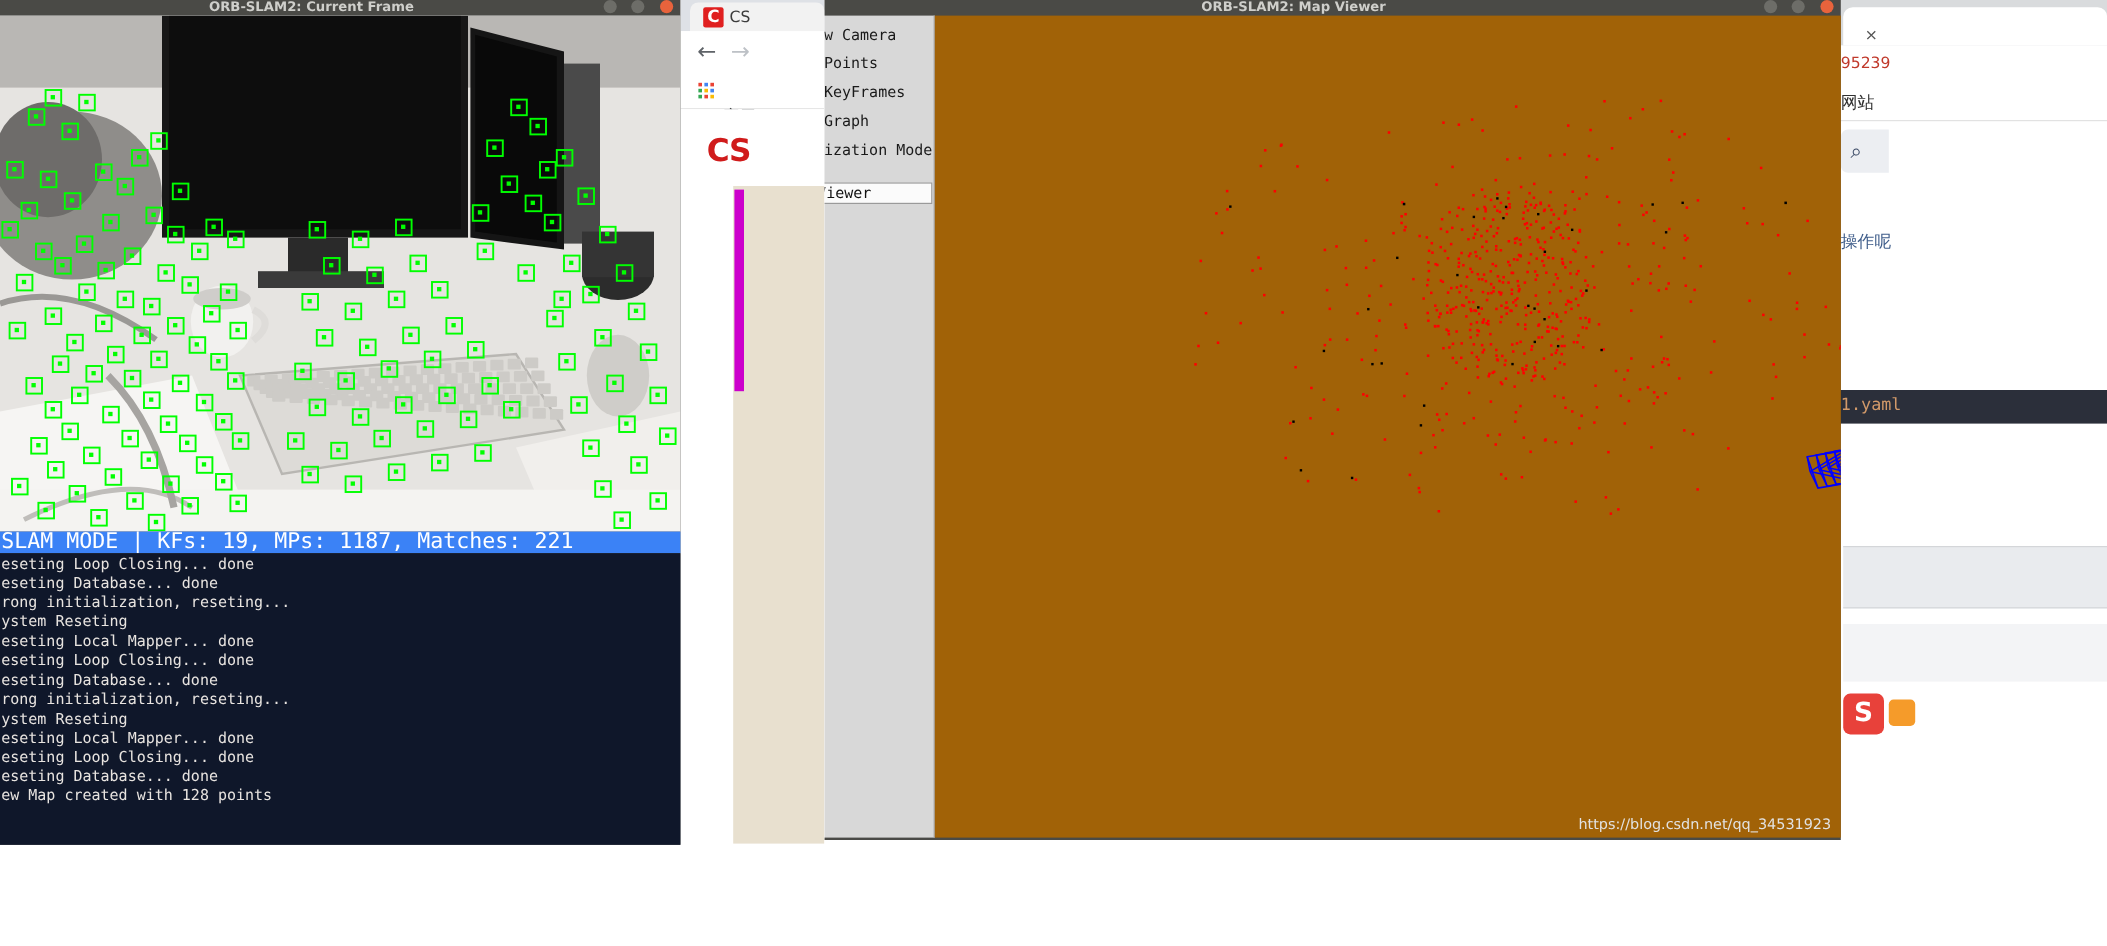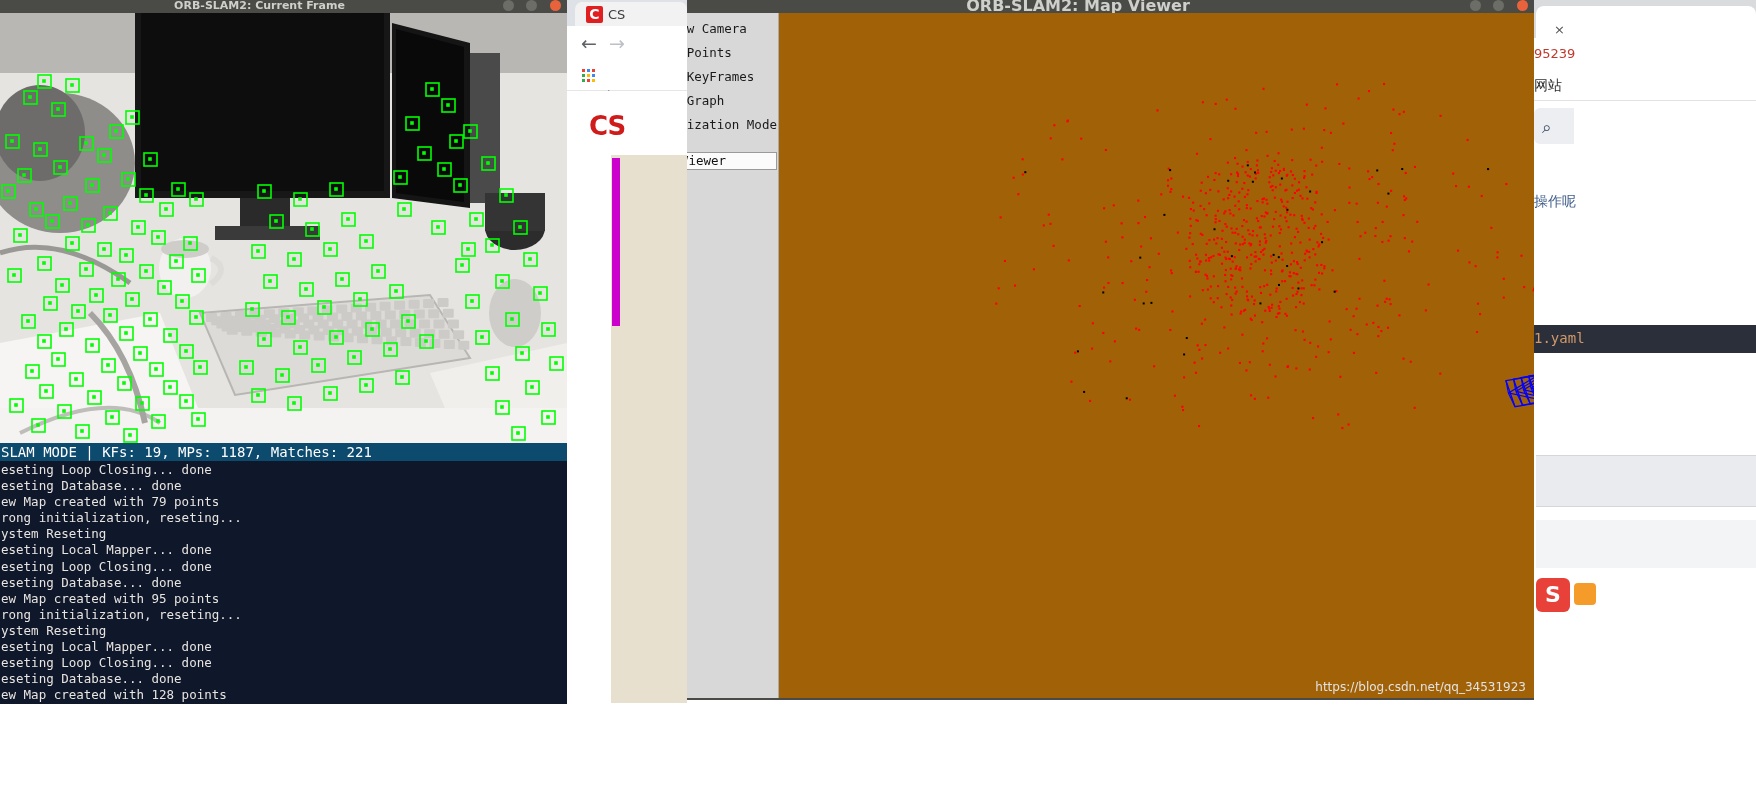--- a/index.html
+++ b/index.html
@@ -40,21 +40,21 @@
   #br-sbadge{position:absolute;left:6px;top:578px;width:34px;height:34px;background:#e8413a;
       border-radius:6px;color:#fff;font-size:22px;font-weight:bold;text-align:center;
       line-height:34px;font-family:"DejaVu Sans",sans-serif;}
   #br-sbadge2{position:absolute;left:44px;top:583px;width:22px;height:22px;background:#f59b2a;
       border-radius:4px;}
 
   
   #mapwin{position:absolute;left:622px;top:0;width:912px;height:700px;
       background:#4a4a46;}
   #mapwin-title{position:absolute;left:0;top:0;width:912px;height:14px;
-      color:#cfcfcb;font-size:16px;font-family:"DejaVu Sans",sans-serif;
+      color:#cfcfcb;font-size:11px;font-family:"DejaVu Sans",sans-serif;
       font-weight:bold;text-align:center;line-height:12px;overflow:hidden;}
   #mapwin-btns{position:absolute;right:6px;top:0px;height:14px;}
   .winbtn{display:inline-block;width:11px;height:11px;border-radius:50%;
       margin-left:3px;vertical-align:top;}
   .wb-min{background:#6d6d68;}
   .wb-max{background:#6d6d68;}
   .wb-close{background:#e8633c;}
   
   #panel{position:absolute;left:0px;top:13px;width:156px;height:685px;
       background:#d8d8d8;border-right:1px solid #a9a9a9;}
@@ -106,21 +106,21 @@
   
   #framewin{position:absolute;left:-48px;top:0;width:615px;height:704px;
       background:#4a4a46;z-index:5;}
   #framewin-title{position:absolute;left:0;top:0;width:615px;height:14px;
       color:#cfcfcb;font-size:11px;font-family:"DejaVu Sans",sans-serif;
       font-weight:bold;text-align:center;line-height:12px;overflow:hidden;}
   #fw-btns{position:absolute;right:6px;top:0px;height:14px;}
   #frameimg{position:absolute;left:48px;top:13px;width:567px;height:430px;
       overflow:hidden;background:#cfcfcf;}
   #statusbar{position:absolute;left:48px;top:443px;width:567px;height:18px;
-      background:#0c4a6e;color:#fff;font-size:14px;line-height:18px;
+      background:#3b82f6;color:#fff;font-size:18px;line-height:18px;
       font-family:"DejaVu Sans Mono",monospace;padding-left:1px;box-sizing:border-box;
       white-space:nowrap;}
   #terminal{position:absolute;left:48px;top:461px;width:567px;height:243px;
       background:#0f172a;overflow:hidden;padding-top:1px;box-sizing:border-box;}
   .tline{font-size:12.5px;line-height:16.1px;color:#e8e4e0;
       font-family:"DejaVu Sans Mono",monospace;white-space:pre;padding-left:1px;}
 
   
   #bottomstrip{position:absolute;left:0;top:704px;width:1530px;height:84px;background:#fff;}
 </style>
@@ -1411,27 +1411,25 @@
           <rect x="462" y="230" width="13" height="13" fill="none" stroke="#00ff00" stroke-width="1.6"></rect>
           <rect x="466.2" y="234.2" width="3.6" height="3.6" fill="#00ff00"></rect>
         </svg>
     </div>
 
     <div id="statusbar">SLAM MODE |  KFs: 19, MPs: 1187, Matches: 221</div>
 
     <div id="terminal">
         <div class="tline">eseting Loop Closing... done</div>
         <div class="tline">eseting Database... done</div>
-        <div class="tline">ew Map created with 79 points</div>
         <div class="tline">rong initialization, reseting...</div>
         <div class="tline">ystem Reseting</div>
         <div class="tline">eseting Local Mapper... done</div>
         <div class="tline">eseting Loop Closing... done</div>
         <div class="tline">eseting Database... done</div>
-        <div class="tline">ew Map created with 95 points</div>
         <div class="tline">rong initialization, reseting...</div>
         <div class="tline">ystem Reseting</div>
         <div class="tline">eseting Local Mapper... done</div>
         <div class="tline">eseting Loop Closing... done</div>
         <div class="tline">eseting Database... done</div>
         <div class="tline">ew Map created with 128 points</div>
       </div>
   </div>
 
   <div id="bottomstrip"></div>

